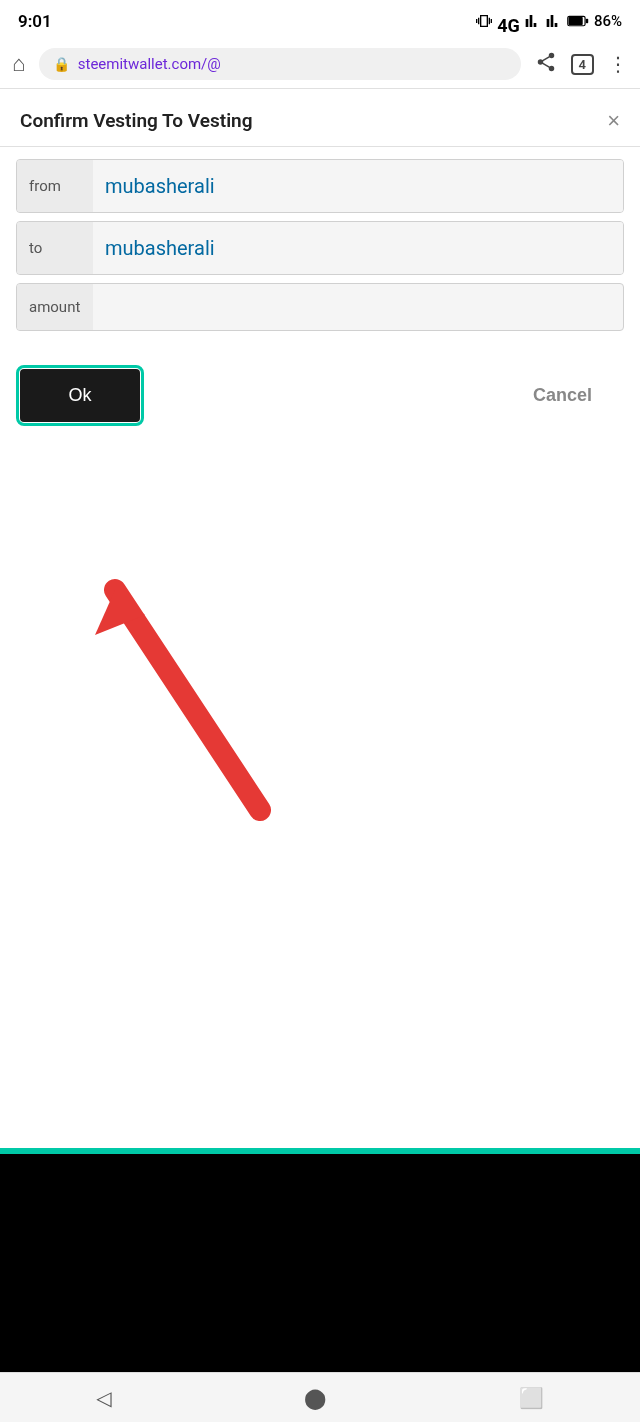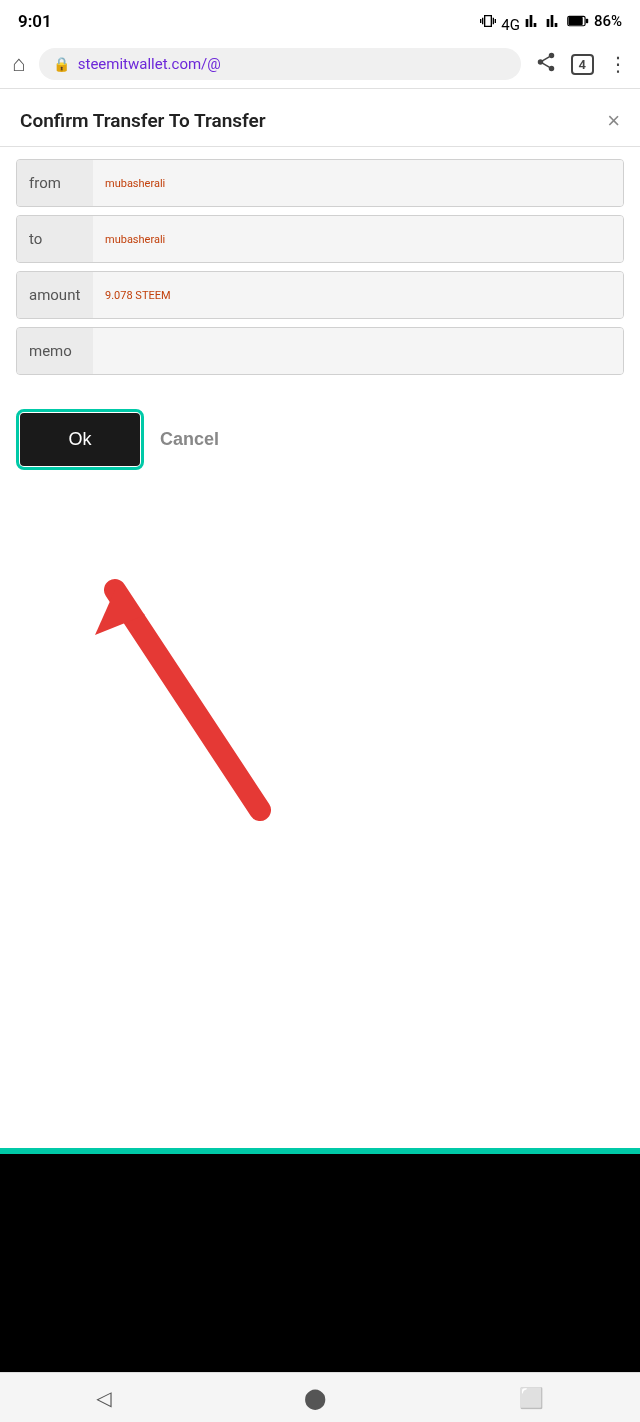--- a/index.html
+++ b/index.html
@@ -131,32 +131,33 @@
       padding: 14px 12px;
       font-size: 15px;
       color: #555;
       background: #ebebeb;
       display: flex;
       align-items: center;
     }
     .field-value {
       flex: 1;
       padding: 14px 12px;
-      font-size: 11px;
-      color: #c2410c;
+      font-size: 20px;
+      color: #0369a1;
       background: #f5f5f5;
       display: flex;
       align-items: center;
     }
 
     
     .dialog-actions {
       display: flex;
       align-items: center;
-      padding: 18px 20px 18px 20px;
+      justify-content: space-between;
+      padding: 18px 28px 18px 20px;
     }
     .ok-button {
       background: #1a1a1a;
       color: #fff;
       border: none;
       border-radius: 4px;
       padding: 16px 36px;
       font-size: 18px;
       font-weight: 500;
       cursor: pointer;
@@ -226,21 +227,21 @@
 </head>
 <body>
 
 <div class="status-bar">
   <span class="status-time">9:01</span>
   <div class="status-icons">
 
     <svg width="16" height="16" viewBox="0 0 24 24" fill="#000">
         <path d="M0 15h2V9H0v6zm3 2h2V7H3v10zm16-10v10h2V7h-2zm3 8h2V9h-2v6zM18 3H6v18h12V3zm-2 16H8V5h8v14z"></path>
       </svg>
-    <span style="font-size:15px;font-weight:400;margin-top:9px;">4G</span>
+    <span style="font-size:18px;font-weight:700;margin-top:9px;">4G</span>
 
     <svg width="16" height="16" viewBox="0 0 24 24" fill="#000">
         <path d="M1 21h4V9H1v12zm6 0h4V3H7v18zm6 0h4v-6h-4v6z"></path>
       </svg>
     <svg width="16" height="16" viewBox="0 0 24 24" fill="#000">
         <path d="M1 21h4V9H1v12zm6 0h4V3H7v18zm6 0h4v-6h-4v6z"></path>
       </svg>
 
     <svg width="22" height="14" viewBox="0 0 28 14" fill="none" stroke="#000" stroke-width="1.5">
         <rect x="1" y="1" width="22" height="12" rx="2"></rect>
@@ -263,45 +264,40 @@
           <path d="M18 16c-.79 0-1.5.31-2.03.81L8.91 12.7A3.2 3.2 0 0 0 9 12c0-.24-.04-.47-.09-.7l7.06-4.11C16.5 7.69 17.21 8 18 8a3 3 0 1 0-3-3c0 .24.04.47.09.7L8.03 9.81A2.99 2.99 0 0 0 6 9a3 3 0 1 0 0 6c.79 0 1.5-.31 2.03-.81l7.06 4.11c-.05.22-.09.45-.09.7a3 3 0 1 0 3-3z"></path>
         </svg>
     </span>
     <div class="tabs-badge">4</div>
     <span class="menu-icon">⋮</span>
   </div>
 </div>
 
 <div class="dialog">
   <div class="dialog-header">
-    <span class="dialog-title">Confirm Transfer To Transfer</span>
+    <span class="dialog-title">Confirm Vesting To Vesting</span>
     <button class="close-btn">×</button>
   </div>
 
   <div class="form-body">
 
     <div class="form-row">
       <span class="field-label">from</span>
       <span class="field-value">mubasherali</span>
     </div>
 
     <div class="form-row">
       <span class="field-label">to</span>
       <span class="field-value">mubasherali</span>
     </div>
 
     <div class="form-row">
       <span class="field-label">amount</span>
-      <span class="field-value">9.078 STEEM</span>
     </div>
 
-    <div class="form-row">
-      <span class="field-label">memo</span>
-      <span class="field-value"></span>
-    </div>
   </div>
 
   <div class="dialog-actions">
     <button class="ok-button">Ok</button>
     <button class="cancel-button">Cancel</button>
   </div>
 </div>
 
 <svg class="arrow-annotation" viewBox="0 0 220 290" xmlns="http://www.w3.org/2000/svg">
 

